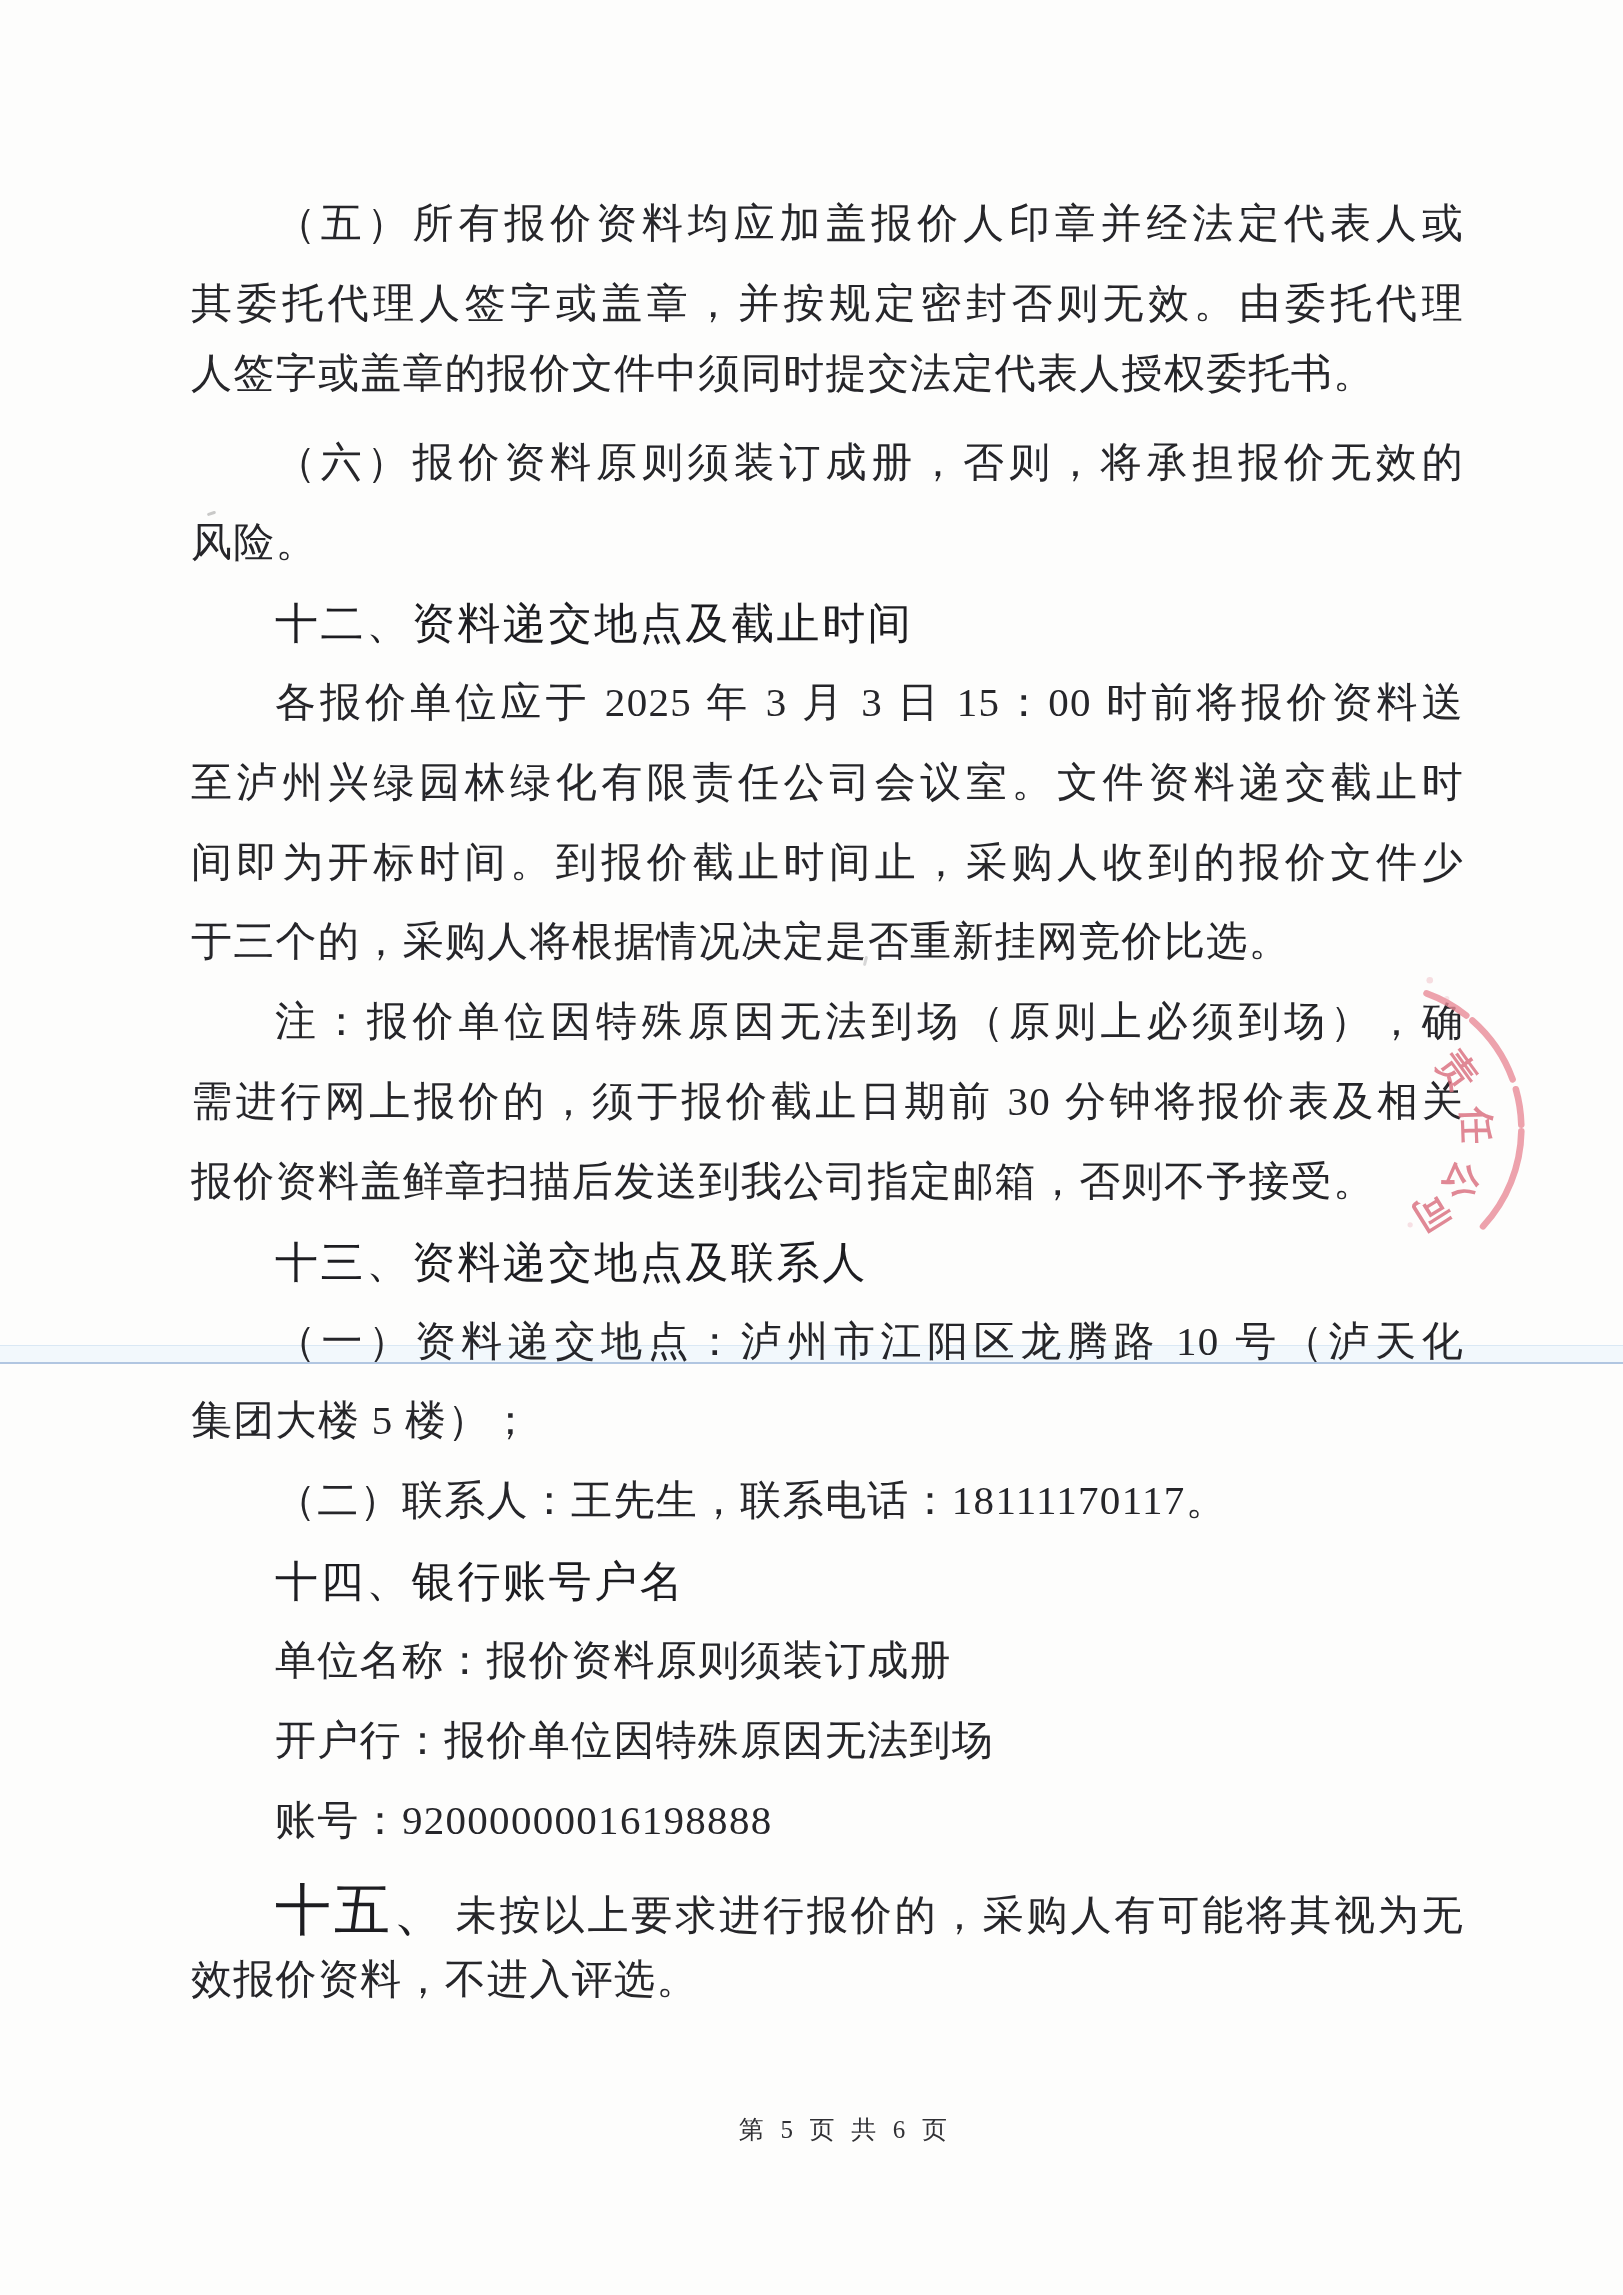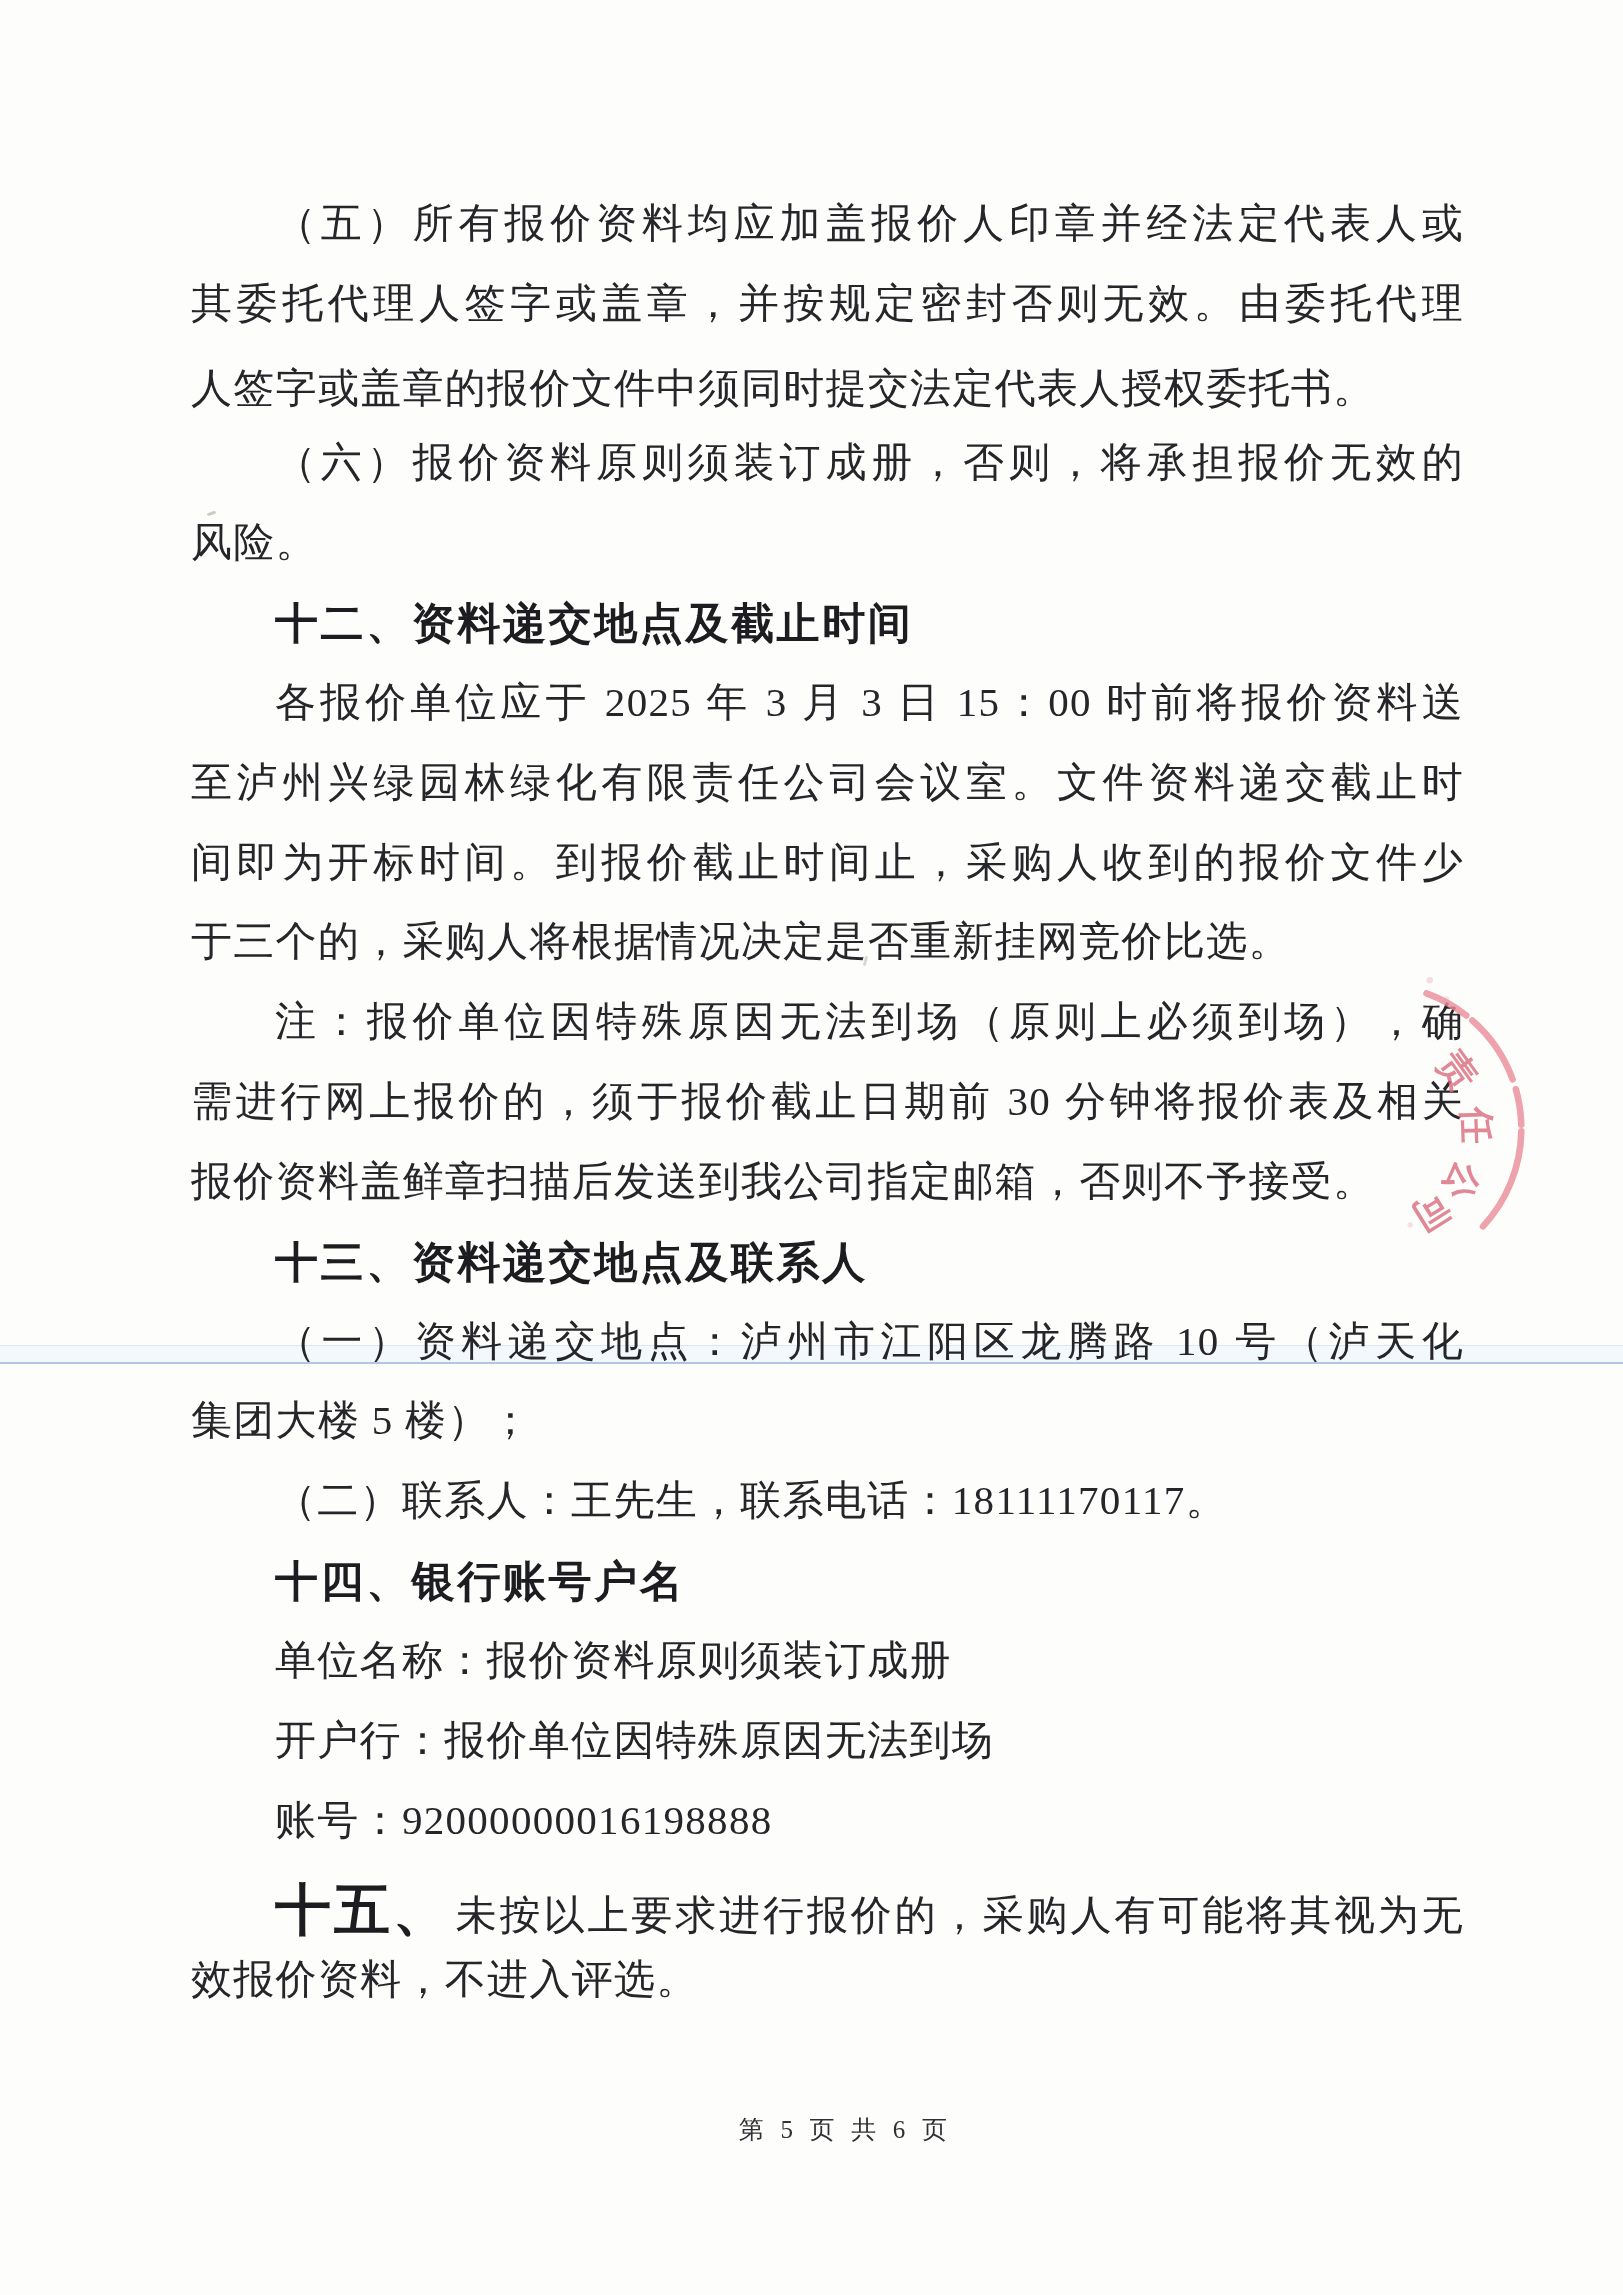--- a/index.html
+++ b/index.html
@@ -28,21 +28,21 @@
     white-space: nowrap;
   }
   .line.fill {
     white-space: normal;
     text-align: justify;
     text-align-last: justify;
   }
   .line.indent { padding-left: 84px; width: 1189px; }
   .line.bold, .hprefix {
     font-family: "Liberation Sans", "DejaVu Sans", sans-serif;
-    font-weight: 700;
+    font-weight: 400;
     color: #1d1d21;
   }
   .line.bold { font-size: 43px; letter-spacing: 2.6px; }
   .hprefix { font-size: 56px; margin-right: 3.9px; }
 
   .footer {
     position: absolute;
     top: 2113px;
     left: 0;
     width: 1623px;
@@ -69,21 +69,21 @@
 
 <div class="page">
 
   <div class="scanband band-top"></div>
   <div class="scanband band-mid"></div>
   <div class="scanband band-bot"></div>
 
   <div class="lines-wrap" id="lines-wrap">
       <div class="line indent fill" style="top: 198px;"><span>（五）所有报价资料均应加盖报价人印章并经法定代表人或</span></div>
       <div class="line fill" style="top: 278px;"><span>其委托代理人签字或盖章，并按规定密封否则无效。由委托代理</span></div>
-      <div class="line" style="top: 363px;"><span>人签字或盖章的报价文件中须同时提交法定代表人授权委托书。</span></div>
+      <div class="line" style="top: 348px;"><span>人签字或盖章的报价文件中须同时提交法定代表人授权委托书。</span></div>
       <div class="line indent fill" style="top: 437px;"><span>（六）报价资料原则须装订成册，否则，将承担报价无效的</span></div>
       <div class="line" style="top: 517px;"><span>风险。</span></div>
       <div class="line indent bold" style="top: 597px;"><span>十二、资料递交地点及截止时间</span></div>
       <div class="line indent fill" style="top: 677px;"><span>各报价单位应于 2025 年 3 月 3 日 15：00 时前将报价资料送</span></div>
       <div class="line fill" style="top: 757px;"><span>至泸州兴绿园林绿化有限责任公司会议室。文件资料递交截止时</span></div>
       <div class="line fill" style="top: 837px;"><span>间即为开标时间。到报价截止时间止，采购人收到的报价文件少</span></div>
       <div class="line" style="top: 916px;"><span>于三个的，采购人将根据情况决定是否重新挂网竞价比选。</span></div>
       <div class="line indent fill" style="top: 996px;"><span>注：报价单位因特殊原因无法到场（原则上必须到场），确</span></div>
       <div class="line fill" style="top: 1076px;"><span>需进行网上报价的，须于报价截止日期前 30 分钟将报价表及相关</span></div>
       <div class="line" style="top: 1156px;"><span>报价资料盖鲜章扫描后发送到我公司指定邮箱，否则不予接受。</span></div>

